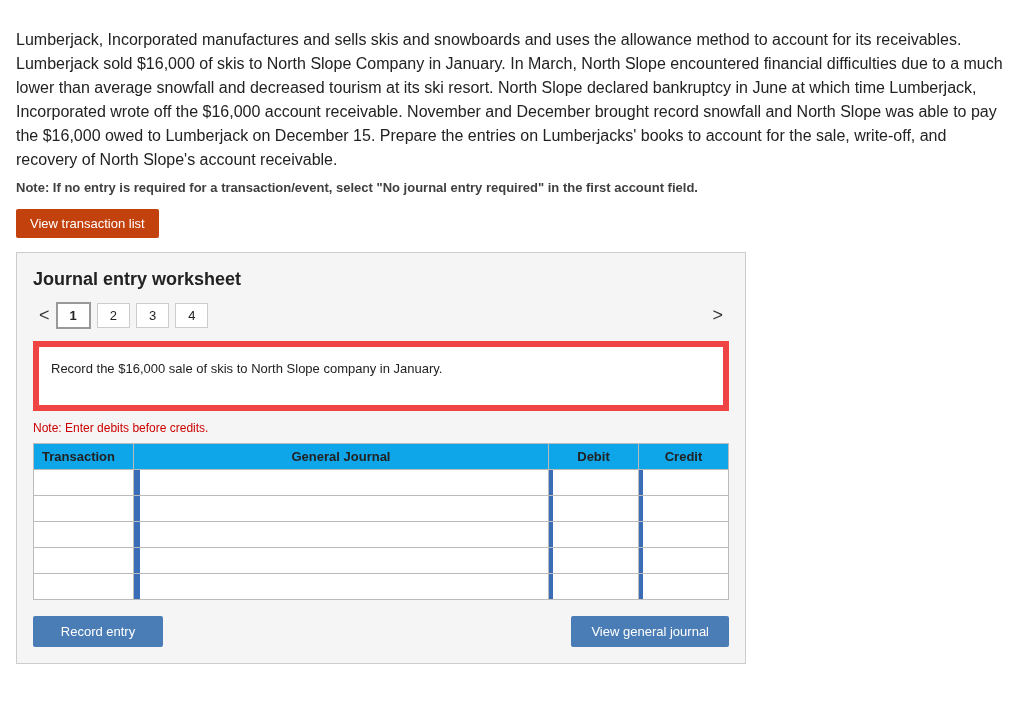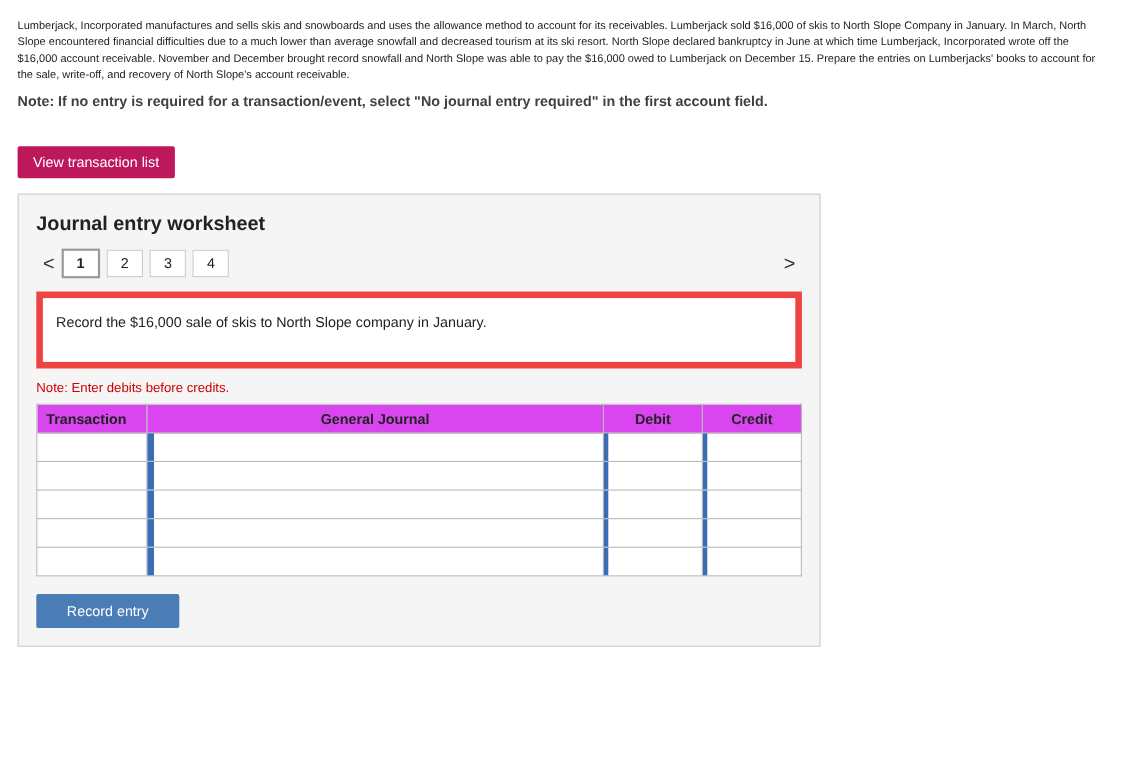--- a/index.html
+++ b/index.html
@@ -7,38 +7,38 @@
       font-family: Arial, sans-serif;
       font-size: 13px;
       background: #fff;
       color: #222;
       padding: 16px;
       width: 1024px;
     }
     .description-text {
       line-height: 1.5;
       margin-bottom: 8px;
-      font-size: 10px;
+      font-size: 16px;
+      margin-top: 12px;
     }
     .note-red {
       color: #404040;
       font-weight: bold;
       margin-bottom: 14px;
       font-size: 13px;
     }
     .view-btn {
-      background: #be185d;
+      background: #c2410c;
       color: #fff;
       border: none;
       padding: 7px 14px;
       font-size: 13px;
       cursor: pointer;
       margin-bottom: 14px;
       border-radius: 2px;
-      margin-top: 20px;
     }
     .worksheet-container {
       border: 1px solid #ccc;
       background: #f5f5f5;
       padding: 16px 16px 16px 16px;
       max-width: 730px;
     }
     .worksheet-title {
       font-size: 18px;
       font-weight: bold;
@@ -86,21 +86,21 @@
       font-size: 12px;
       margin-bottom: 8px;
     }
     .journal-table {
       width: 100%;
       border-collapse: collapse;
       margin-bottom: 16px;
       background: #fff;
     }
     .journal-table th {
-      background: #d946ef;
+      background: #0ea5e9;
       border: 1px solid #bbb;
       padding: 5px 8px;
       font-size: 13px;
       text-align: center;
       font-weight: bold;
       margin-top: 28px;
     }
     .journal-table th.left {
       text-align: left;
     }
@@ -347,17 +347,18 @@
               <div class="credit-bar"></div>
               <input type="text" class="credit-input" style="">
             </div>
           </td>
         </tr>
       </tbody>
   </table>
 
   <div class="bottom-buttons">
     <button class="action-btn">Record entry</button>
+    <button class="action-btn view-general">View general journal</button>
   </div>
 </div>
 
 
 
 
 </body></html>

